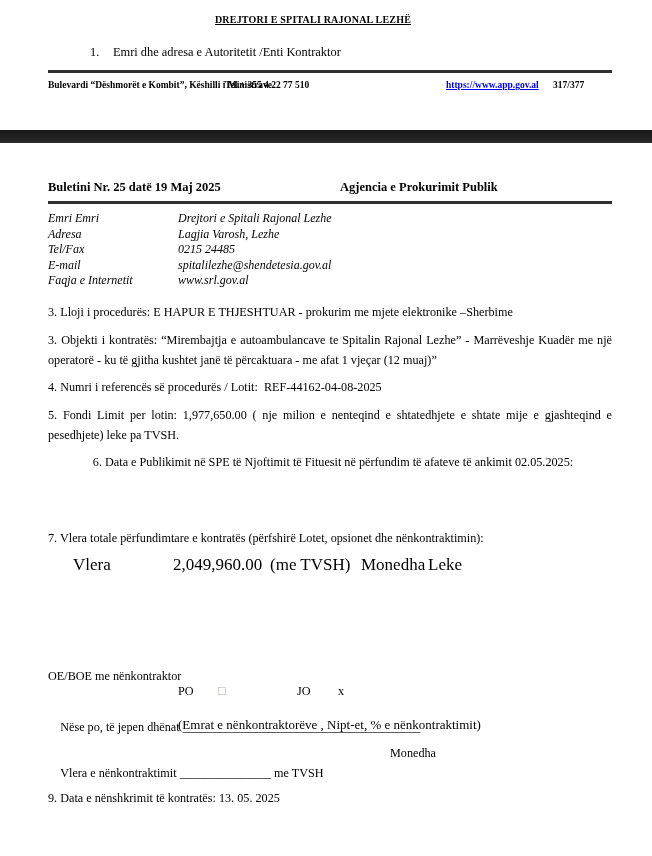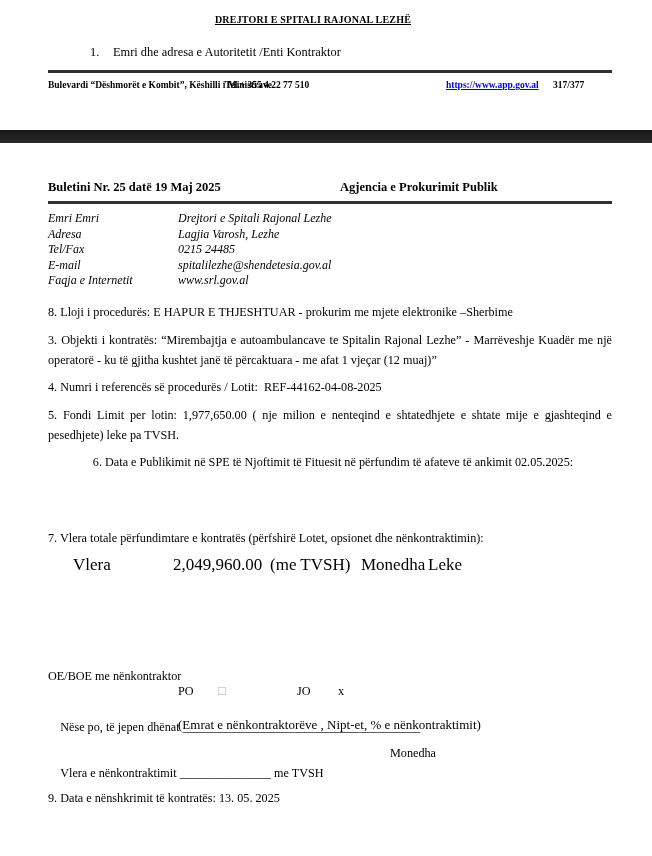--- a/index.html
+++ b/index.html
@@ -112,21 +112,21 @@
     <div class="row">
       <span>E-mail</span>
       <span>spitalilezhe@shendetesia.gov.al</span>
     </div>
     <div class="row">
       <span>Faqja e Internetit</span>
       <span>www.srl.gov.al</span>
     </div>
   </div>
 
-  <div class="abs para p2">8. Lloji i procedurës: E HAPUR E THJESHTUAR - prokurim me mjete elektronike –Sherbime</div>
+  <div class="abs para p2">3. Lloji i procedurës: E HAPUR E THJESHTUAR - prokurim me mjete elektronike –Sherbime</div>
   <div class="abs para just p3">3. Objekti i kontratës: “Mirembajtja e autoambulancave te Spitalin Rajonal Lezhe” - Marrëveshje Kuadër me një operatorë - ku të gjitha kushtet janë të përcaktuara - me afat 1 vjeçar (12 muaj)”</div>
   <div class="abs para p4">4. Numri i referencës së procedurës / Lotit:  REF-44162-04-08-2025</div>
   <div class="abs para just p5">5. Fondi Limit per lotin: 1,977,650.00 ( nje milion e nenteqind e shtatedhjete e shtate mije e gjashteqind e pesedhjete) leke pa TVSH.</div>
   <div class="abs para p6">6. Data e Publikimit në SPE të Njoftimit të Fituesit në përfundim të afateve të ankimit 02.05.2025:</div>
   <div class="abs para p7">7. Vlera totale përfundimtare e kontratës (përfshirë Lotet, opsionet dhe nënkontraktimin):</div>
 
   <div class="abs vlera-row">
     <span class="vr-label">Vlera</span>
     <span class="vr-amount">2,049,960.00</span>
     <span class="vr-tvsh">(me TVSH)</span>

